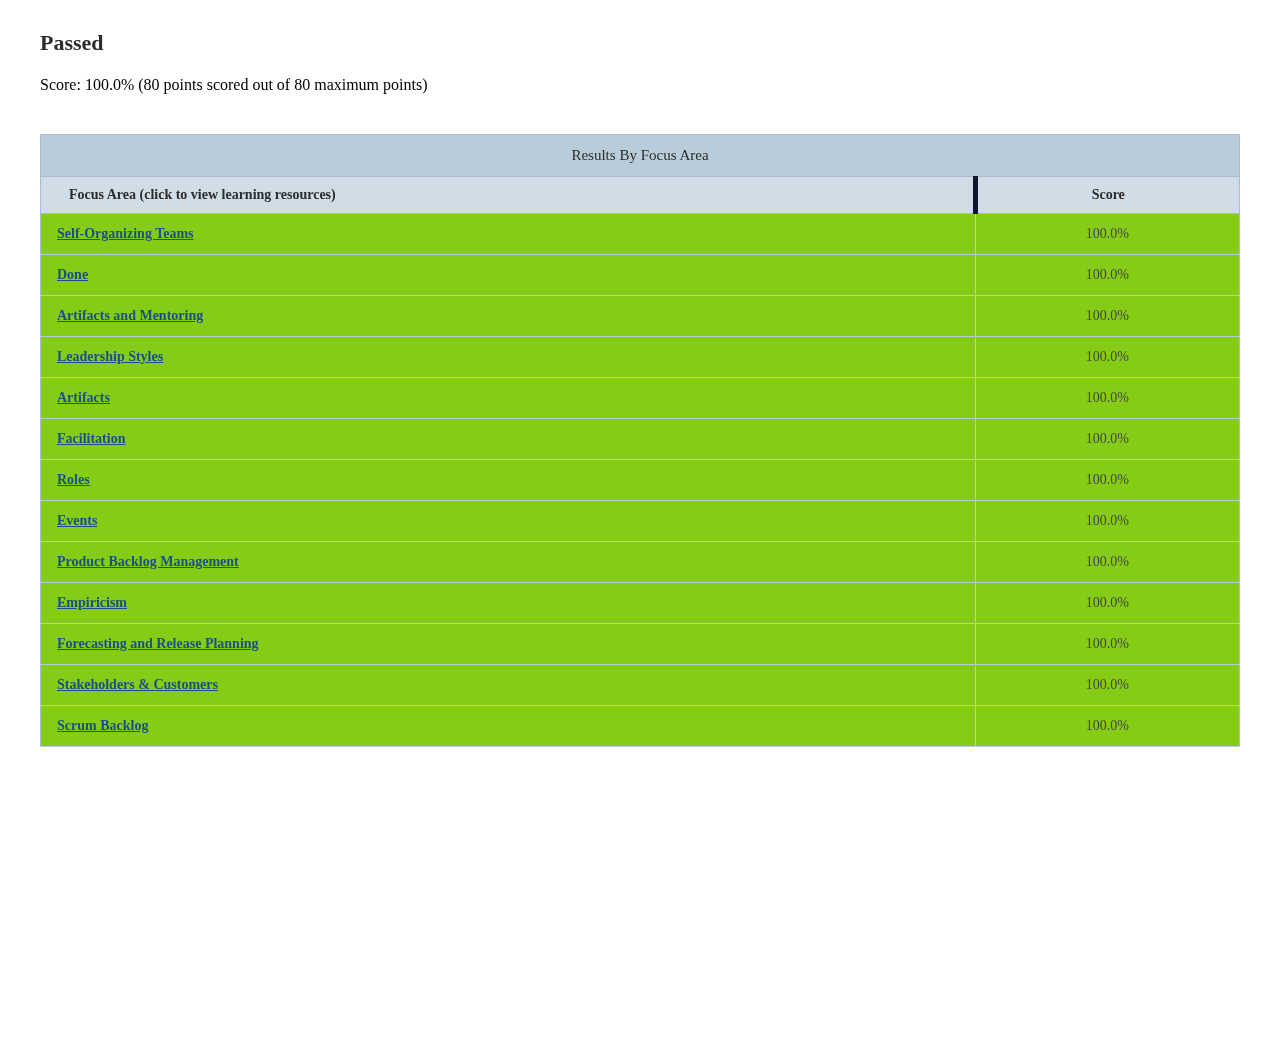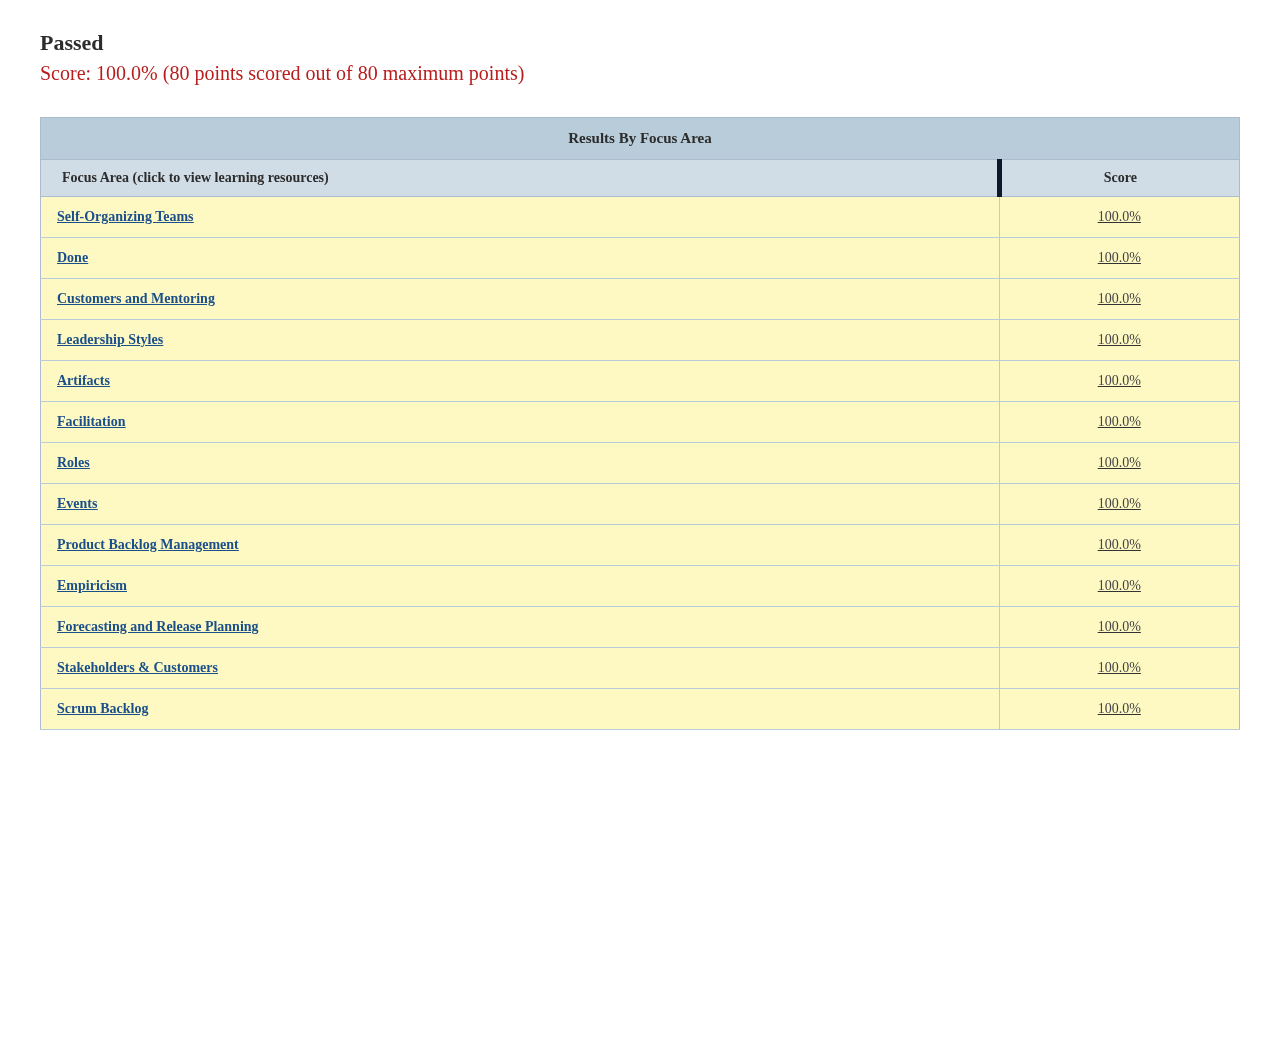--- a/index.html
+++ b/index.html
@@ -12,68 +12,67 @@
       font-family: Georgia, 'Times New Roman', serif;
       background: #ffffff;
       color: #333333;
       padding: 30px 40px;
     }
 
     .passed-title {
       font-size: 22px;
       font-weight: bold;
       color: #2c2c2c;
-      margin-bottom: 6px;
+      margin-bottom: 20px;
     }
 
     .score-text {
-      font-size: 20px;
-      color: #b91c1c;
-      margin-bottom: 32px;
+      font-size: 16px;
+      color: #000000;
+      margin-bottom: 40px;
     }
 
     .results-table {
       width: 100%;
       border-collapse: collapse;
       border: 1px solid #aabccd;
     }
 
     .table-header-row {
       background-color: #b8cdd9;
     }
 
     .table-header-row td {
       text-align: center;
-      font-weight: bold;
+      font-weight: normal;
       font-size: 15px;
       color: #2c2c2c;
       padding: 12px 16px;
     }
 
     .col-header-row {
       background-color: #d0dde6;
     }
 
     .col-header-row td {
       font-weight: bold;
       font-size: 14px;
       color: #2c2c2c;
-      padding: 10px 21px;
+      padding: 10px 28px;
       border-top: 1px solid #aabccd;
       border-bottom: 1px solid #aabccd;
     }
 
     .col-header-row td.score-col {
       text-align: center;
       border-left: 5px solid #0f172a;
     }
 
     .data-row {
-      background-color: #fef9c3;
-      text-decoration: underline;
+      background-color: #84cc16;
     }
 
     .data-row td {
       padding: 12px 16px;
       border-bottom: 1px solid #b8cdd9;
       font-size: 14px;
     }
 
     .data-row td.focus-area-cell {
       color: #1a5276;
@@ -111,21 +110,21 @@
 
   <tr class="data-row">
         <td class="focus-area-cell"><a class="focus-link" href="#">Self-Organizing Teams</a></td>
         <td class="score-cell">100.0%</td>
       </tr>
       <tr class="data-row">
         <td class="focus-area-cell"><a class="focus-link" href="#">Done</a></td>
         <td class="score-cell">100.0%</td>
       </tr>
       <tr class="data-row">
-        <td class="focus-area-cell"><a class="focus-link" href="#">Customers and Mentoring</a></td>
+        <td class="focus-area-cell"><a class="focus-link" href="#">Artifacts and Mentoring</a></td>
         <td class="score-cell">100.0%</td>
       </tr>
       <tr class="data-row">
         <td class="focus-area-cell"><a class="focus-link" href="#">Leadership Styles</a></td>
         <td class="score-cell">100.0%</td>
       </tr>
       <tr class="data-row">
         <td class="focus-area-cell"><a class="focus-link" href="#">Artifacts</a></td>
         <td class="score-cell">100.0%</td>
       </tr>

